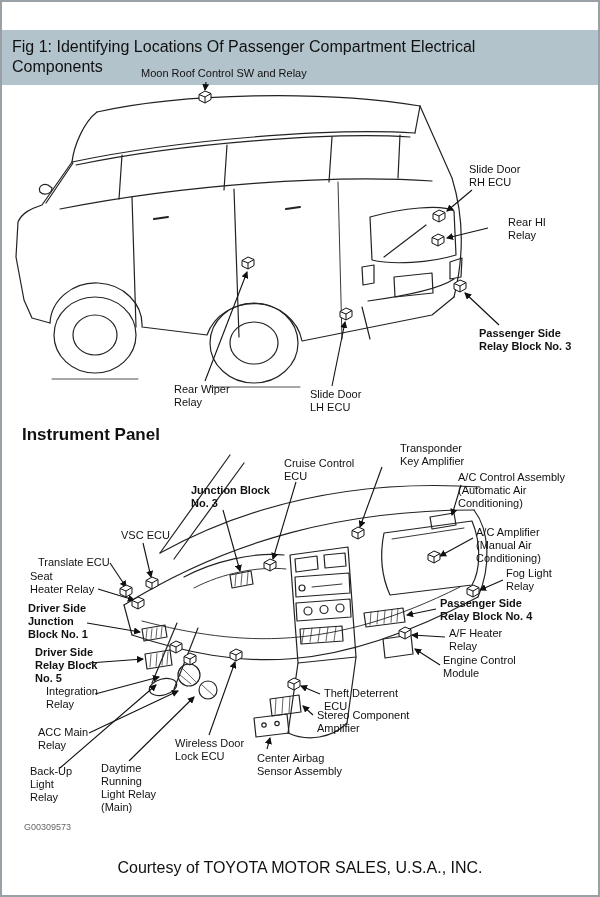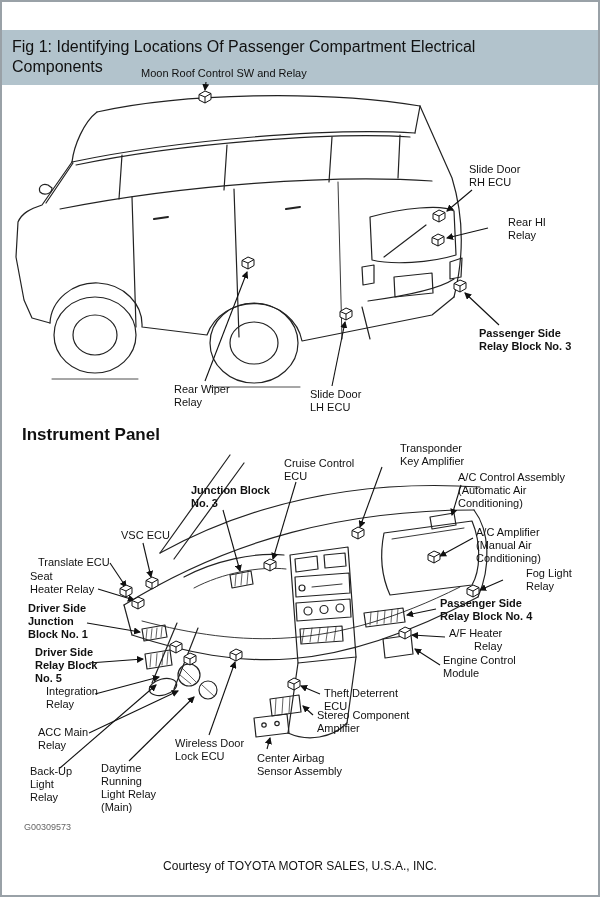--- a/index.html
+++ b/index.html
@@ -10,21 +10,21 @@
             background:#b2c3cc; padding:7px 10px; box-sizing:border-box;margin-top:28px; }
   .header-title { display:block; width:500px; font-size:16px; line-height:20px; color:#111; }
   .section { position:absolute; left:0; width:596px; }
   .van-section { top:55px; height:368px; }
   .panel-section { top:423px; height:397px; }
   .art { position:absolute; left:0; top:0; }
   .lbl { position:absolute; font-size:11px; line-height:13px; white-space:pre; color:#111; }
   .lbl.bold { font-weight:bold; }
   .section-heading { position:absolute; left:20px; top:0; font-size:17px; font-weight:bold; color:#111; }
   .figure-id { position:absolute; left:22px; top:820px; font-size:9px; color:#666; }
-  .courtesy { position:absolute; left:0; top:857px; width:100%; text-align:center; font-size:12px; color:#111; }
+  .courtesy { position:absolute; left:0; top:857px; width:100%; text-align:center; font-size:16px; color:#111; }
 </style>
 </head>
 <body>
 
 <div class="page">
 
   <div class="header" style="background: rgb(178, 195, 204);">
     <span class="header-title">Fig 1: Identifying Locations Of Passenger Compartment Electrical Components</span>
   </div>
 
@@ -242,28 +242,28 @@
     <div class="lbl" style="left:456px;top:46px;">A/C Control Assembly
 (Automatic Air
 Conditioning)</div>
     <div class="lbl" style="left:119px;top:104px;">VSC ECU</div>
     <div class="lbl" style="left:474px;top:101px;">A/C Amplifier
 (Manual Air
 Conditioning)</div>
     <div class="lbl" style="left:36px;top:131px;">Translate ECU</div>
     <div class="lbl" style="left:28px;top:145px;">Seat
 Heater Relay</div>
-    <div class="lbl" style="left:504px;top:142px;margin-left:20px;">Fog Light
+    <div class="lbl" style="left:504px;top:142px;">Fog Light
 Relay</div>
     <div class="lbl bold" style="left:438px;top:172px;">Passenger Side
 Relay Block No. 4</div>
     <div class="lbl bold" style="left:26px;top:177px;">Driver Side
 Junction
 Block No. 1</div>
-    <div class="lbl" style="left:447px;top:202px;text-align:right;">A/F Heater
+    <div class="lbl" style="left:447px;top:202px;">A/F Heater
 Relay</div>
     <div class="lbl bold" style="left:33px;top:221px;">Driver Side
 Relay Block
 No. 5</div>
     <div class="lbl" style="left:441px;top:229px;">Engine Control
 Module</div>
     <div class="lbl" style="left:44px;top:260px;">Integration
 Relay</div>
     <div class="lbl" style="left:322px;top:262px;">Theft Deterrent
 ECU</div>

